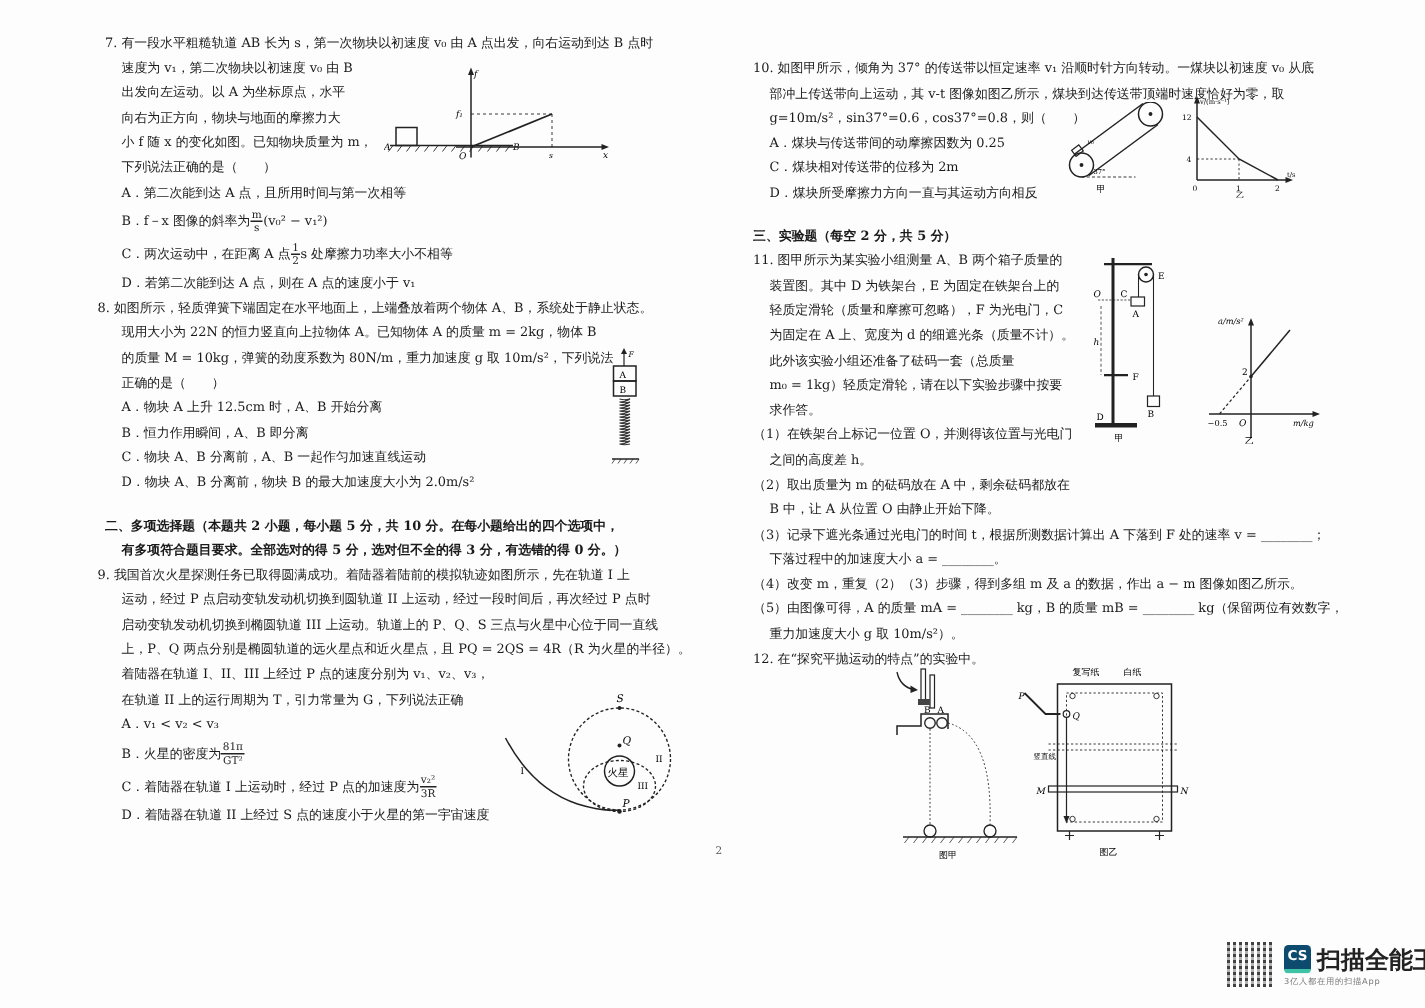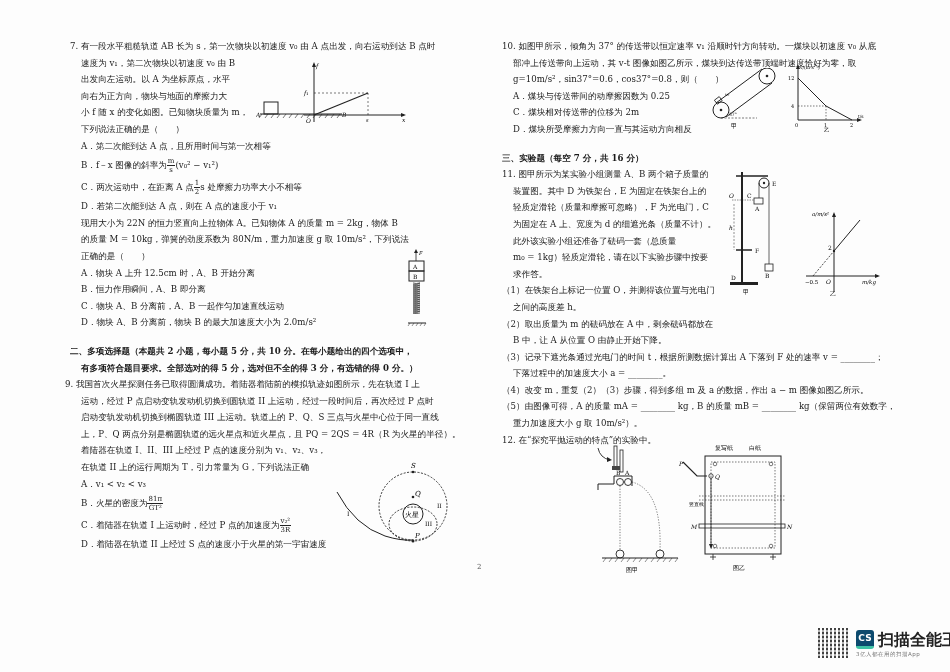--- a/index.html
+++ b/index.html
@@ -1,19 +1,19 @@
 <!DOCTYPE html>
 <html><head>
 <meta charset="utf-8">
 <style>
   html,body{margin:0;padding:0;background:#fdfdfd;}
   body{width:950px;height:672px;position:relative;overflow:hidden;font-family:"DejaVu Serif","Liberation Serif",serif;color:#1a1a1a;}
   .page{position:absolute;left:0;top:0;width:950px;height:672px;}
   .col{position:absolute;font-size:8.6px;line-height:16.6px;}
-  .col-left{left:70px;top:38px;width:420px;}
+  .col-left{left:70px;top:21px;width:420px;}
   .col-right{left:502px;top:38px;width:420px;}
   .q{position:relative;}
   .stem{margin:0;white-space:nowrap;}
   .indent{padding-left:11px;}
   .opt{padding-left:11px;margin:0;white-space:nowrap;}
   .opt.tall{line-height:22px;}
   .sec{font-weight:bold;white-space:nowrap;}
   .frac{display:inline-block;vertical-align:middle;text-align:center;font-size:7px;line-height:8px;}
   .frac span{display:block;}
   .frac .num{border-bottom:1px solid #222;padding:0 1px;}
@@ -80,20 +80,21 @@
         <line x1="68" y1="33" x2="68" y2="55" stroke="#222" stroke-width=".6" stroke-dasharray="2,2"></line>
         <text x="16" y="8" font-size="6" font-style="italic">f</text>
         <text x="4" y="35" font-size="6" font-style="italic">f₁</text>
         <text x="6" y="63" font-size="6" font-style="italic">O</text>
         <text x="66" y="62" font-size="5" font-style="italic">s</text>
         <text x="102" y="62" font-size="6" font-style="italic">x</text>
       </svg>
     </div>
 
     <div class="q">
+      <p class="stem" style="margin-left:-5px">8. 如图所示，轻质弹簧下端固定在水平地面上，上端叠放着两个物体 A、B，系统处于静止状态。</p>
       <p class="stem indent">现用大小为 22N 的恒力竖直向上拉物体 A。已知物体 A 的质量 m = 2kg，物体 B</p>
       <p class="stem indent">的质量 M = 10kg，弹簧的劲度系数为 80N/m，重力加速度 g 取 10m/s²，下列说法</p>
       <p class="stem indent">正确的是（　　）</p>
       <p class="opt">A．物块 A 上升 12.5cm 时，A、B 开始分离</p>
       <p class="opt">B．恒力作用瞬间，A、B 即分离</p>
       <p class="opt">C．物块 A、B 分离前，A、B 一起作匀加速直线运动</p>
       <p class="opt">D．物块 A、B 分离前，物块 B 的最大加速度大小为 2.0m/s²</p>
 
       <svg class="diag" style="left:336px;top:34px" width="30" height="82">
         <line x1="10" y1="12" x2="10" y2="2" stroke="#222" stroke-width=".8"></line>
@@ -188,21 +189,21 @@
         <text x="5" y="46" font-size="5">4</text>
         <text x="9" y="65" font-size="5">0</text>
         <text x="38" y="65" font-size="5">1</text>
         <text x="64" y="65" font-size="5">2</text>
         <text x="72" y="56" font-size="4.5">t/s</text>
         <text x="38" y="70" font-size="5.5">乙</text>
       </svg>
     </div>
 
     <div style="height:12px"></div>
-    <p class="stem sec">三、实验题（每空 7 分，共 16 分）</p>
+    <p class="stem sec">三、实验题（每空 2 分，共 5 分）</p>
 
     <div class="q">
       <p class="stem">11. 图甲所示为某实验小组测量 A、B 两个箱子质量的</p>
       <p class="stem indent">装置图。其中 D 为铁架台，E 为固定在铁架台上的</p>
       <p class="stem indent">轻质定滑轮（质量和摩擦可忽略），F 为光电门，C</p>
       <p class="stem indent">为固定在 A 上、宽度为 d 的细遮光条（质量不计）。</p>
       <p class="stem indent">此外该实验小组还准备了砝码一套（总质量</p>
       <p class="stem indent">m₀ = 1kg）轻质定滑轮，请在以下实验步骤中按要</p>
       <p class="stem indent">求作答。</p>
       <p class="stem">（1）在铁架台上标记一位置 O，并测得该位置与光电门</p>

